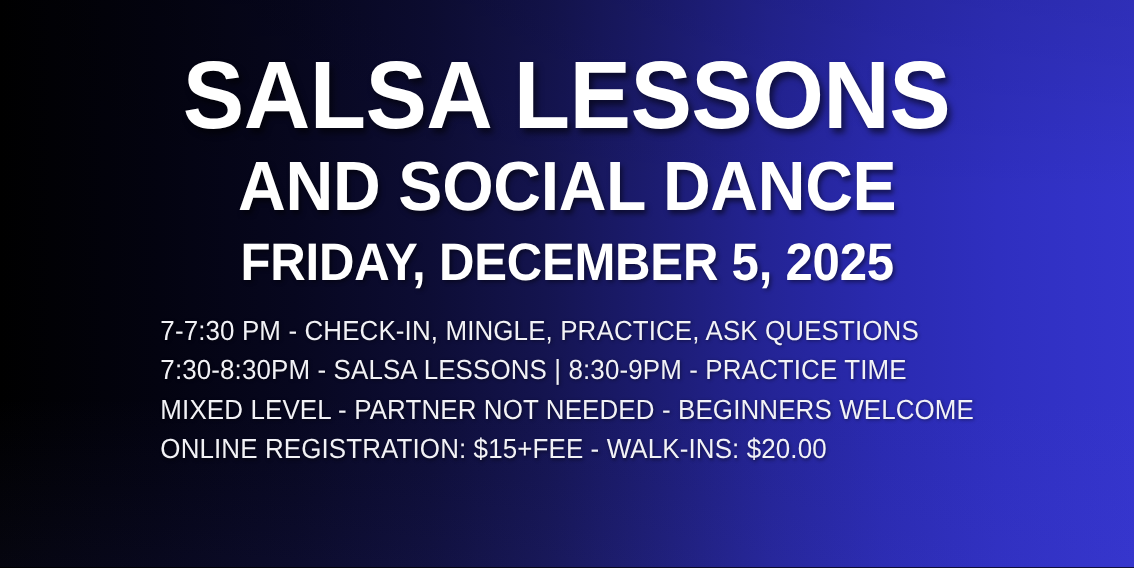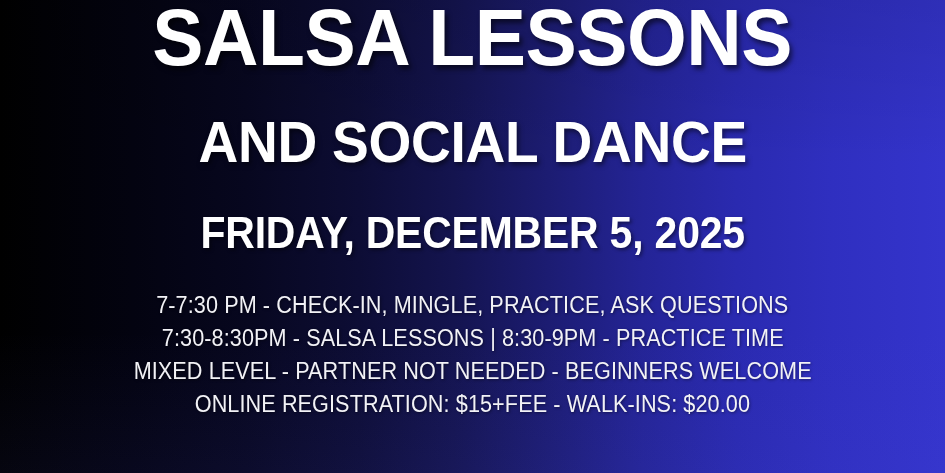--- a/index.html
+++ b/index.html
@@ -45,22 +45,22 @@
   }
 
   .content {
     position: relative;
     z-index: 2;
     width: 100%;
     height: 100%;
     display: flex;
     flex-direction: column;
     align-items: center;
+    padding-top: 42px;
     box-sizing: border-box;
-    gap: 28px;
   }
 
   .headline {
     color: #ffffff;
     font-weight: 700;
     font-size: 80px;
     line-height: 0.96;
     letter-spacing: -0.5px;
     transform: scaleX(0.96);
     transform-origin: center;
@@ -88,24 +88,23 @@
     line-height: 1.0;
     letter-spacing: -0.2px;
     margin-top: 12px;
     transform: scaleX(0.93);
     transform-origin: center;
     white-space: nowrap;
     text-shadow: 2px 2px 4px rgba(0,0,0,0.45);
   }
 
   .details {
-    margin-top: 9px;
+    margin-top: 21px;
     display: flex;
     flex-direction: column;
-    align-items: center;
     gap: 6px;
   }
 
   .detail-line {
     color: #f2f2f6;
     font-weight: 400;
     font-size: 23px;
     line-height: 1.18;
     letter-spacing: 0.1px;
     transform: scaleX(0.94);

